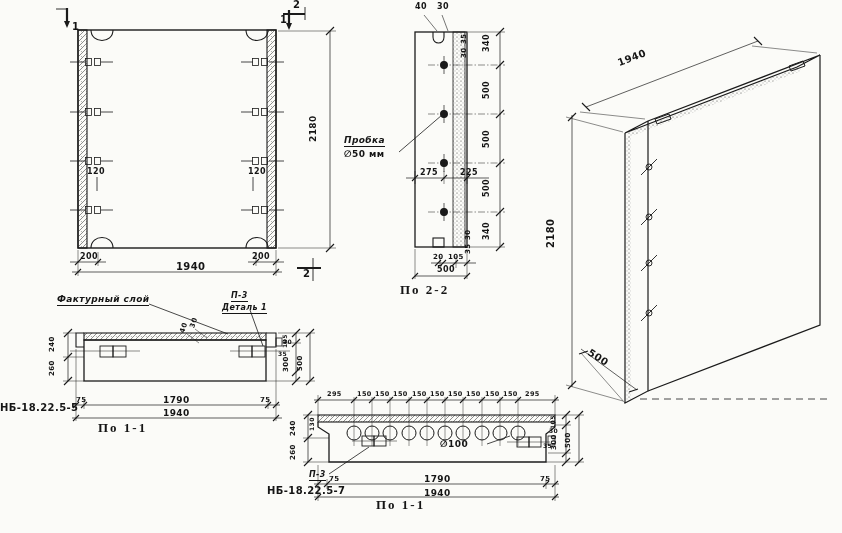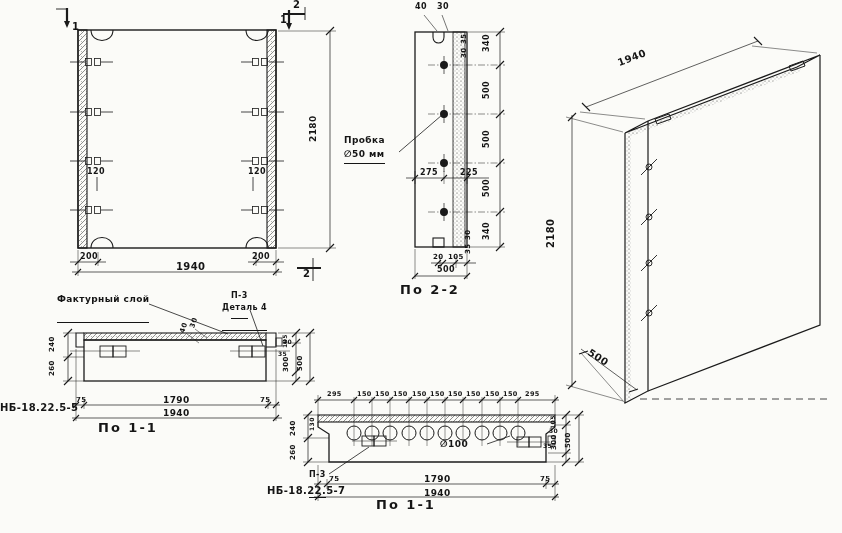--- a/index.html
+++ b/index.html
@@ -1,26 +1,26 @@
 <!DOCTYPE html>
 <html><head>
 <meta charset="utf-8">
 <style>
   html,body{margin:0;padding:0;background:#e8e8e6;}
   #sheet{position:relative;width:842px;height:533px;background:#fbfbf8;overflow:hidden;
          font-family:"DejaVu Sans",sans-serif;color:#151515;}
   #sheet svg{position:absolute;left:0;top:0;}
   .lbl{position:absolute;line-height:1;font-weight:bold;white-space:nowrap;letter-spacing:.4px;color:#151515;}
-  .ul{border-bottom:1.3px solid #151515;padding-bottom:18px;}
+  .ul{border-bottom:1.3px solid #151515;padding-bottom:1px;font-style:italic;}
   .vt{transform-origin:left bottom;transform:rotate(-90deg);}
   .r22{transform-origin:left bottom;transform:rotate(-21deg);}
   .r33{transform-origin:left bottom;transform:rotate(33deg);}
   .r72{transform-origin:left bottom;transform:rotate(-72deg);}
   .t6{font-size:6px;} .t65{font-size:6.5px;} .t7{font-size:7px;} .t8{font-size:8px;}
-  .t9{font-size:9px;} .t10{font-size:10px;} .t13{font-size:13px;letter-spacing:2px;}
+  .t9{font-size:9px;} .t10{font-size:10px;} .t13{font-size:13px;letter-spacing:2px;font-family:Liberation Serif, serif;}
 </style>
 </head>
 <body>
 
 <div id="sheet">
 
 <svg width="842" height="533" viewBox="0 0 842 533">
   <defs>
     <pattern id="hatch" width="5" height="5" patternUnits="userSpaceOnUse">
       <path d="M0,5 L5,0" stroke="#454545" stroke-width="0.6"></path>
@@ -217,21 +217,21 @@
   <span class="lbl t7 vt" style="left:472px;top:233px">30</span>
   <span class="lbl t7 vt" style="left:472px;top:247px">35</span>
   <span class="lbl t13" style="left:400px;top:283px">По 2-2</span>
 
   <span class="lbl t10 r22" style="left:620px;top:58px">1940</span>
   <span class="lbl t10 vt" style="left:556px;top:238px">2180</span>
   <span class="lbl t10 r33" style="left:586px;top:346px">500</span>
 
   <span class="lbl t9 ul" style="left:57px;top:295px">Фактурный слой</span>
   <span class="lbl t8 ul" style="left:231px;top:292px">П-3</span>
-  <span class="lbl t8 ul" style="left:222px;top:304px">Деталь 4</span>
+  <span class="lbl t8 ul" style="left:222px;top:304px">Деталь 1</span>
   <span class="lbl t7 r72" style="left:186px;top:327px">40</span>
   <span class="lbl t7 r72" style="left:196px;top:322px">30</span>
   <span class="lbl t7 vt" style="left:56px;top:345px">240</span>
   <span class="lbl t7 vt" style="left:56px;top:369px">260</span>
   <span class="lbl t6" style="left:283px;top:339px">30</span>
   <span class="lbl t6" style="left:278px;top:351px">35</span>
   <span class="lbl t6 vt" style="left:288px;top:342px">105</span>
   <span class="lbl t7 vt" style="left:290px;top:365px">300</span>
   <span class="lbl t7 vt" style="left:304px;top:364px">500</span>
   <span class="lbl t7" style="left:76px;top:397px">75</span>

